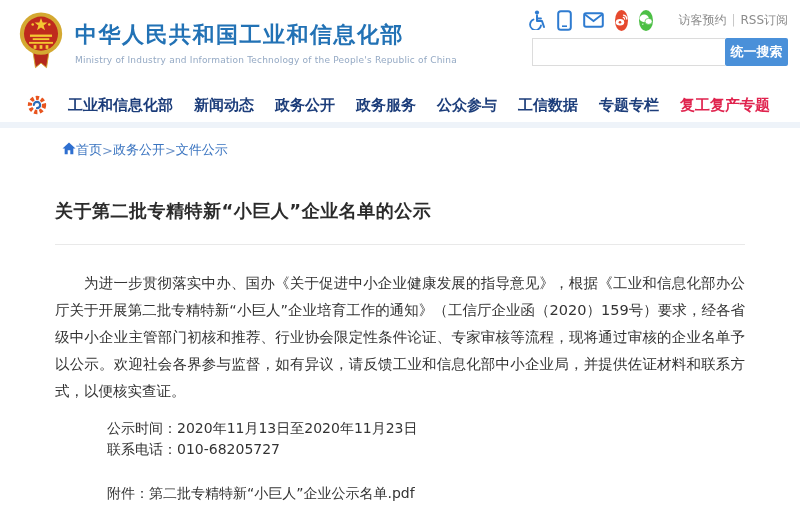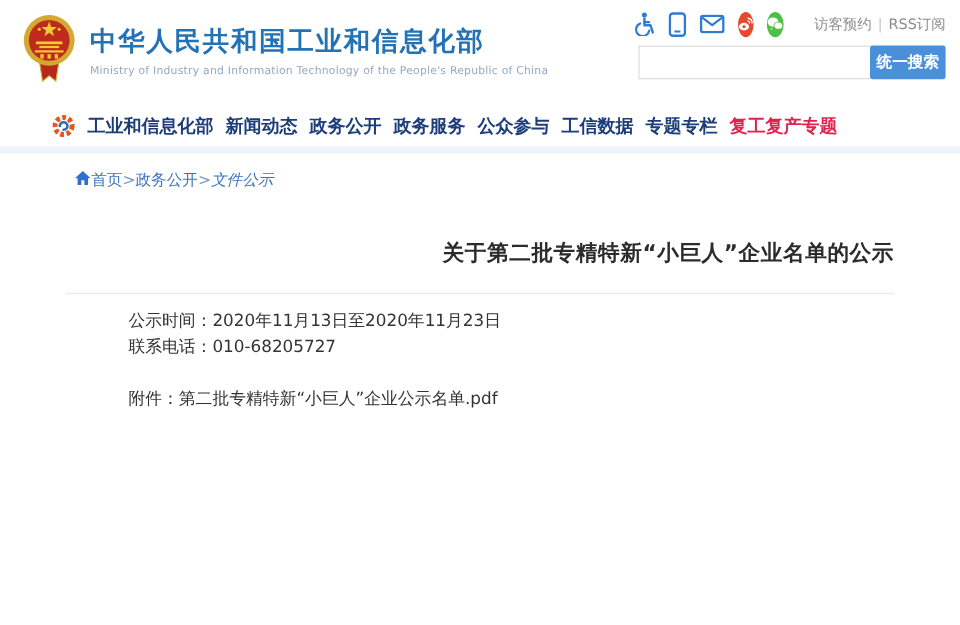--- a/index.html
+++ b/index.html
@@ -26,36 +26,36 @@
   .search-row { display: flex; margin-top: 7px; height: 28px; }
   .search-input { flex: 1; height: 28px; border: 1px solid #dcdcdc; border-right: none; outline: none; padding: 0 8px; font-size: 13px; }
   .search-btn { width: 64px; height: 28px; background: #4a90d9; color: #fff; border: none;
     font-size: 13px; font-weight: bold; border-radius: 2px; cursor: pointer;
     font-family: "DejaVu Sans", "Liberation Sans", sans-serif; }
 
   .quick-row { display: flex; justify-content: space-between; margin-top: 9px; font-size: 12px; color: #7d7d7d; }
   .quick-row span { cursor: pointer; }
 
   
-  .nav { display: flex; align-items: center; height: 34px; padding-left: 43px; gap: 10px; background: #fff; }
+  .nav { display: flex; align-items: center; height: 34px; padding-left: 27px; gap: 21px; background: #fff; }
   .nav-logo { display: flex; align-items: center; }
   .nav-item { font-size: 15px; font-weight: bold; color: #1c3d7a; cursor: pointer; white-space: nowrap; }
   .nav-item.highlight { color: #e0234e; }
 
   .band { height: 6px; background: #eef3f9; }
 
   
   .breadcrumb { display: flex; align-items: center; gap: 0; padding: 13px 0 10px 62px; font-size: 13px; color: #3a74c0; }
   .crumb { cursor: pointer; }
   .crumb-sep { color: #6e94c9; }
-  .crumb.current { cursor: default; font-style: italic; }
+  .crumb.current { cursor: default; }
 
   
   .article { width: 690px; margin: 0 auto; }
-  .article-title { text-align: right; font-size: 18px; font-weight: bold; color: #2b2b2b; margin-top: 30px; letter-spacing: 0.5px; }
+  .article-title { text-align: left; font-size: 18px; font-weight: bold; color: #2b2b2b; margin-top: 30px; letter-spacing: 0.5px; }
   .article-divider { border-top: 1px solid #e9e9e9; margin-top: 21px; }
   .article-meta { text-align: center; font-size: 12px; color: #9b9b9b; margin-top: 13px; }
   .article-meta .meta-src { margin-left: 10px; }
   .article-body { margin-top: 25px; font-size: 14.5px; color: #333; line-height: 27px; text-indent: 2em; text-align: justify; }
   .detail-block { margin-top: 13px; }
   .detail-line { font-size: 14px; color: #333; line-height: 20.5px; padding-left: 52px; }
   .detail-line.attachment { cursor: pointer; margin-top: 24px; }
 </style>
 </head>
 <body>
@@ -162,19 +162,20 @@
   <span class="crumb">首页</span>
   <span class="crumb-sep">&gt;</span>
   <span class="crumb">政务公开</span>
   <span class="crumb-sep">&gt;</span>
   <span class="crumb current">文件公示</span>
 </div>
 
 <div class="article">
   <div class="article-title">关于第二批专精特新“小巨人”企业名单的公示</div>
   <div class="article-divider"></div>
+  <div class="article-body">为进一步贯彻落实中办、国办《关于促进中小企业健康发展的指导意见》，根据《工业和信息化部办公厅关于开展第二批专精特新“小巨人”企业培育工作的通知》（工信厅企业函（2020）159号）要求，经各省级中小企业主管部门初核和推荐、行业协会限定性条件论证、专家审核等流程，现将通过审核的企业名单予以公示。欢迎社会各界参与监督，如有异议，请反馈工业和信息化部中小企业局，并提供佐证材料和联系方式，以便核实查证。</div>
   <div class="detail-block">
     <div class="detail-line">公示时间：2020年11月13日至2020年11月23日</div>
     <div class="detail-line">联系电话：010-68205727</div>
     <div class="detail-line attachment">附件：第二批专精特新“小巨人”企业公示名单.pdf</div>
   </div>
 
 </div>
 
 </body></html>

